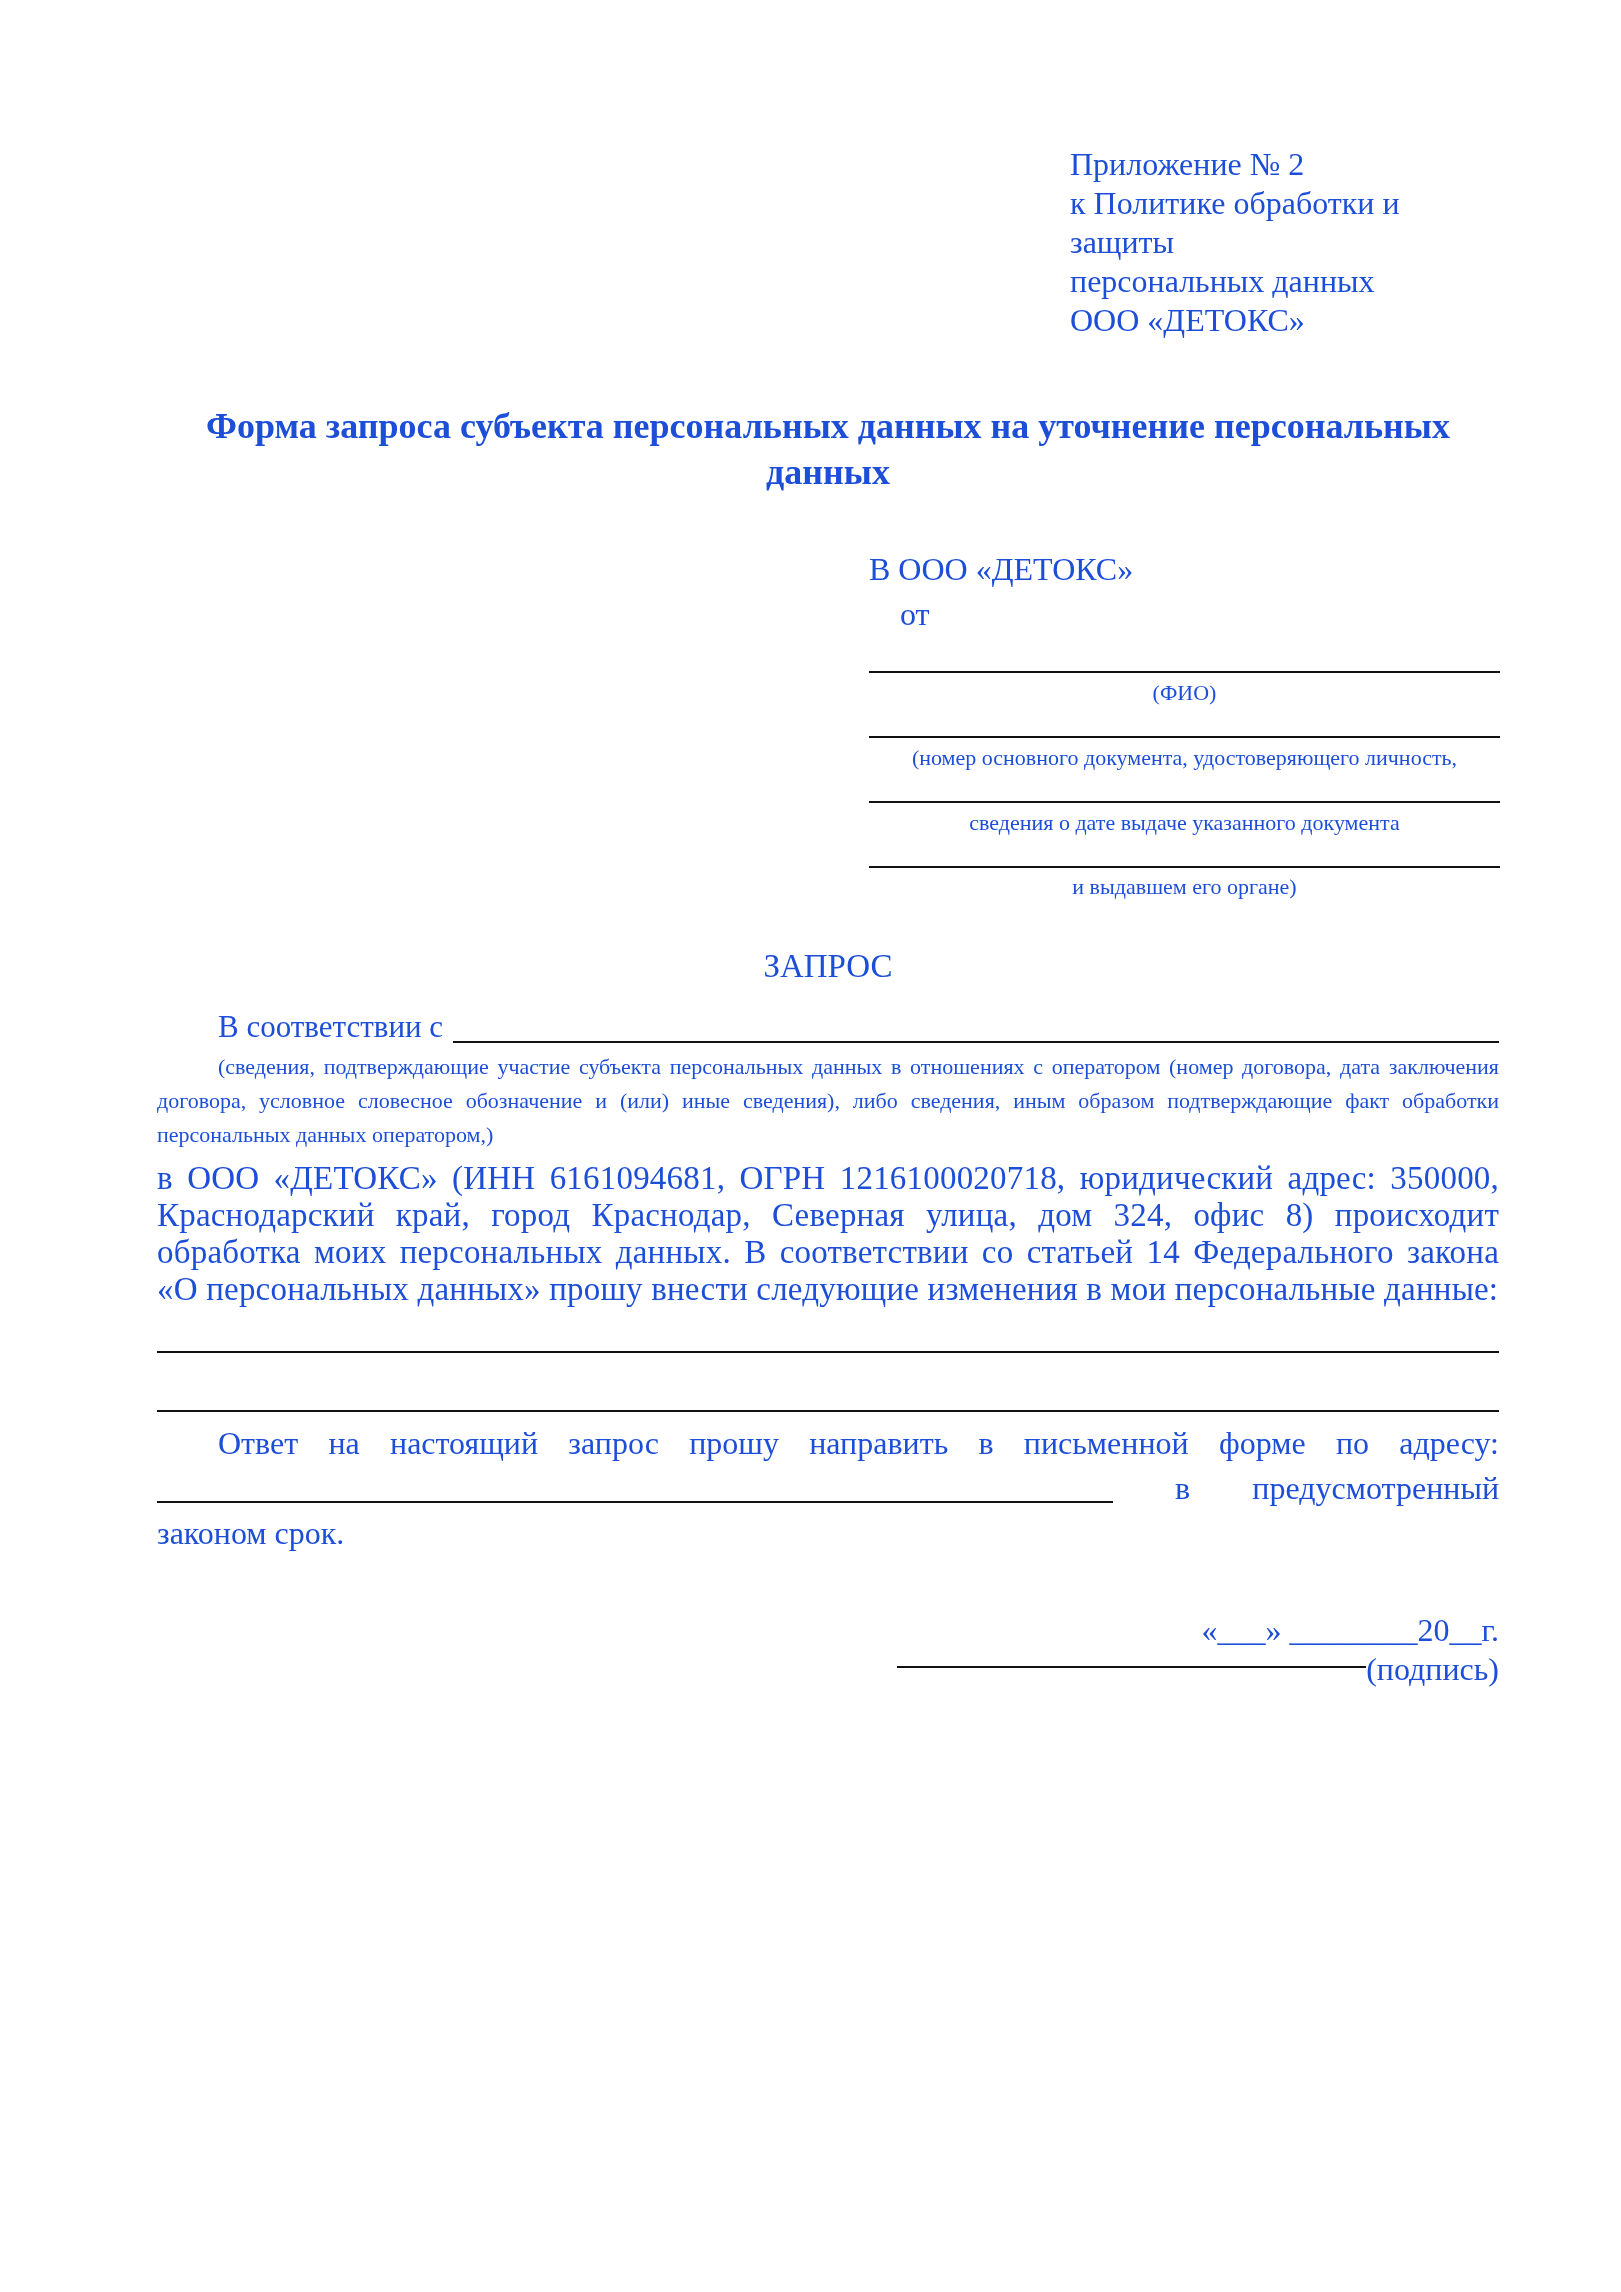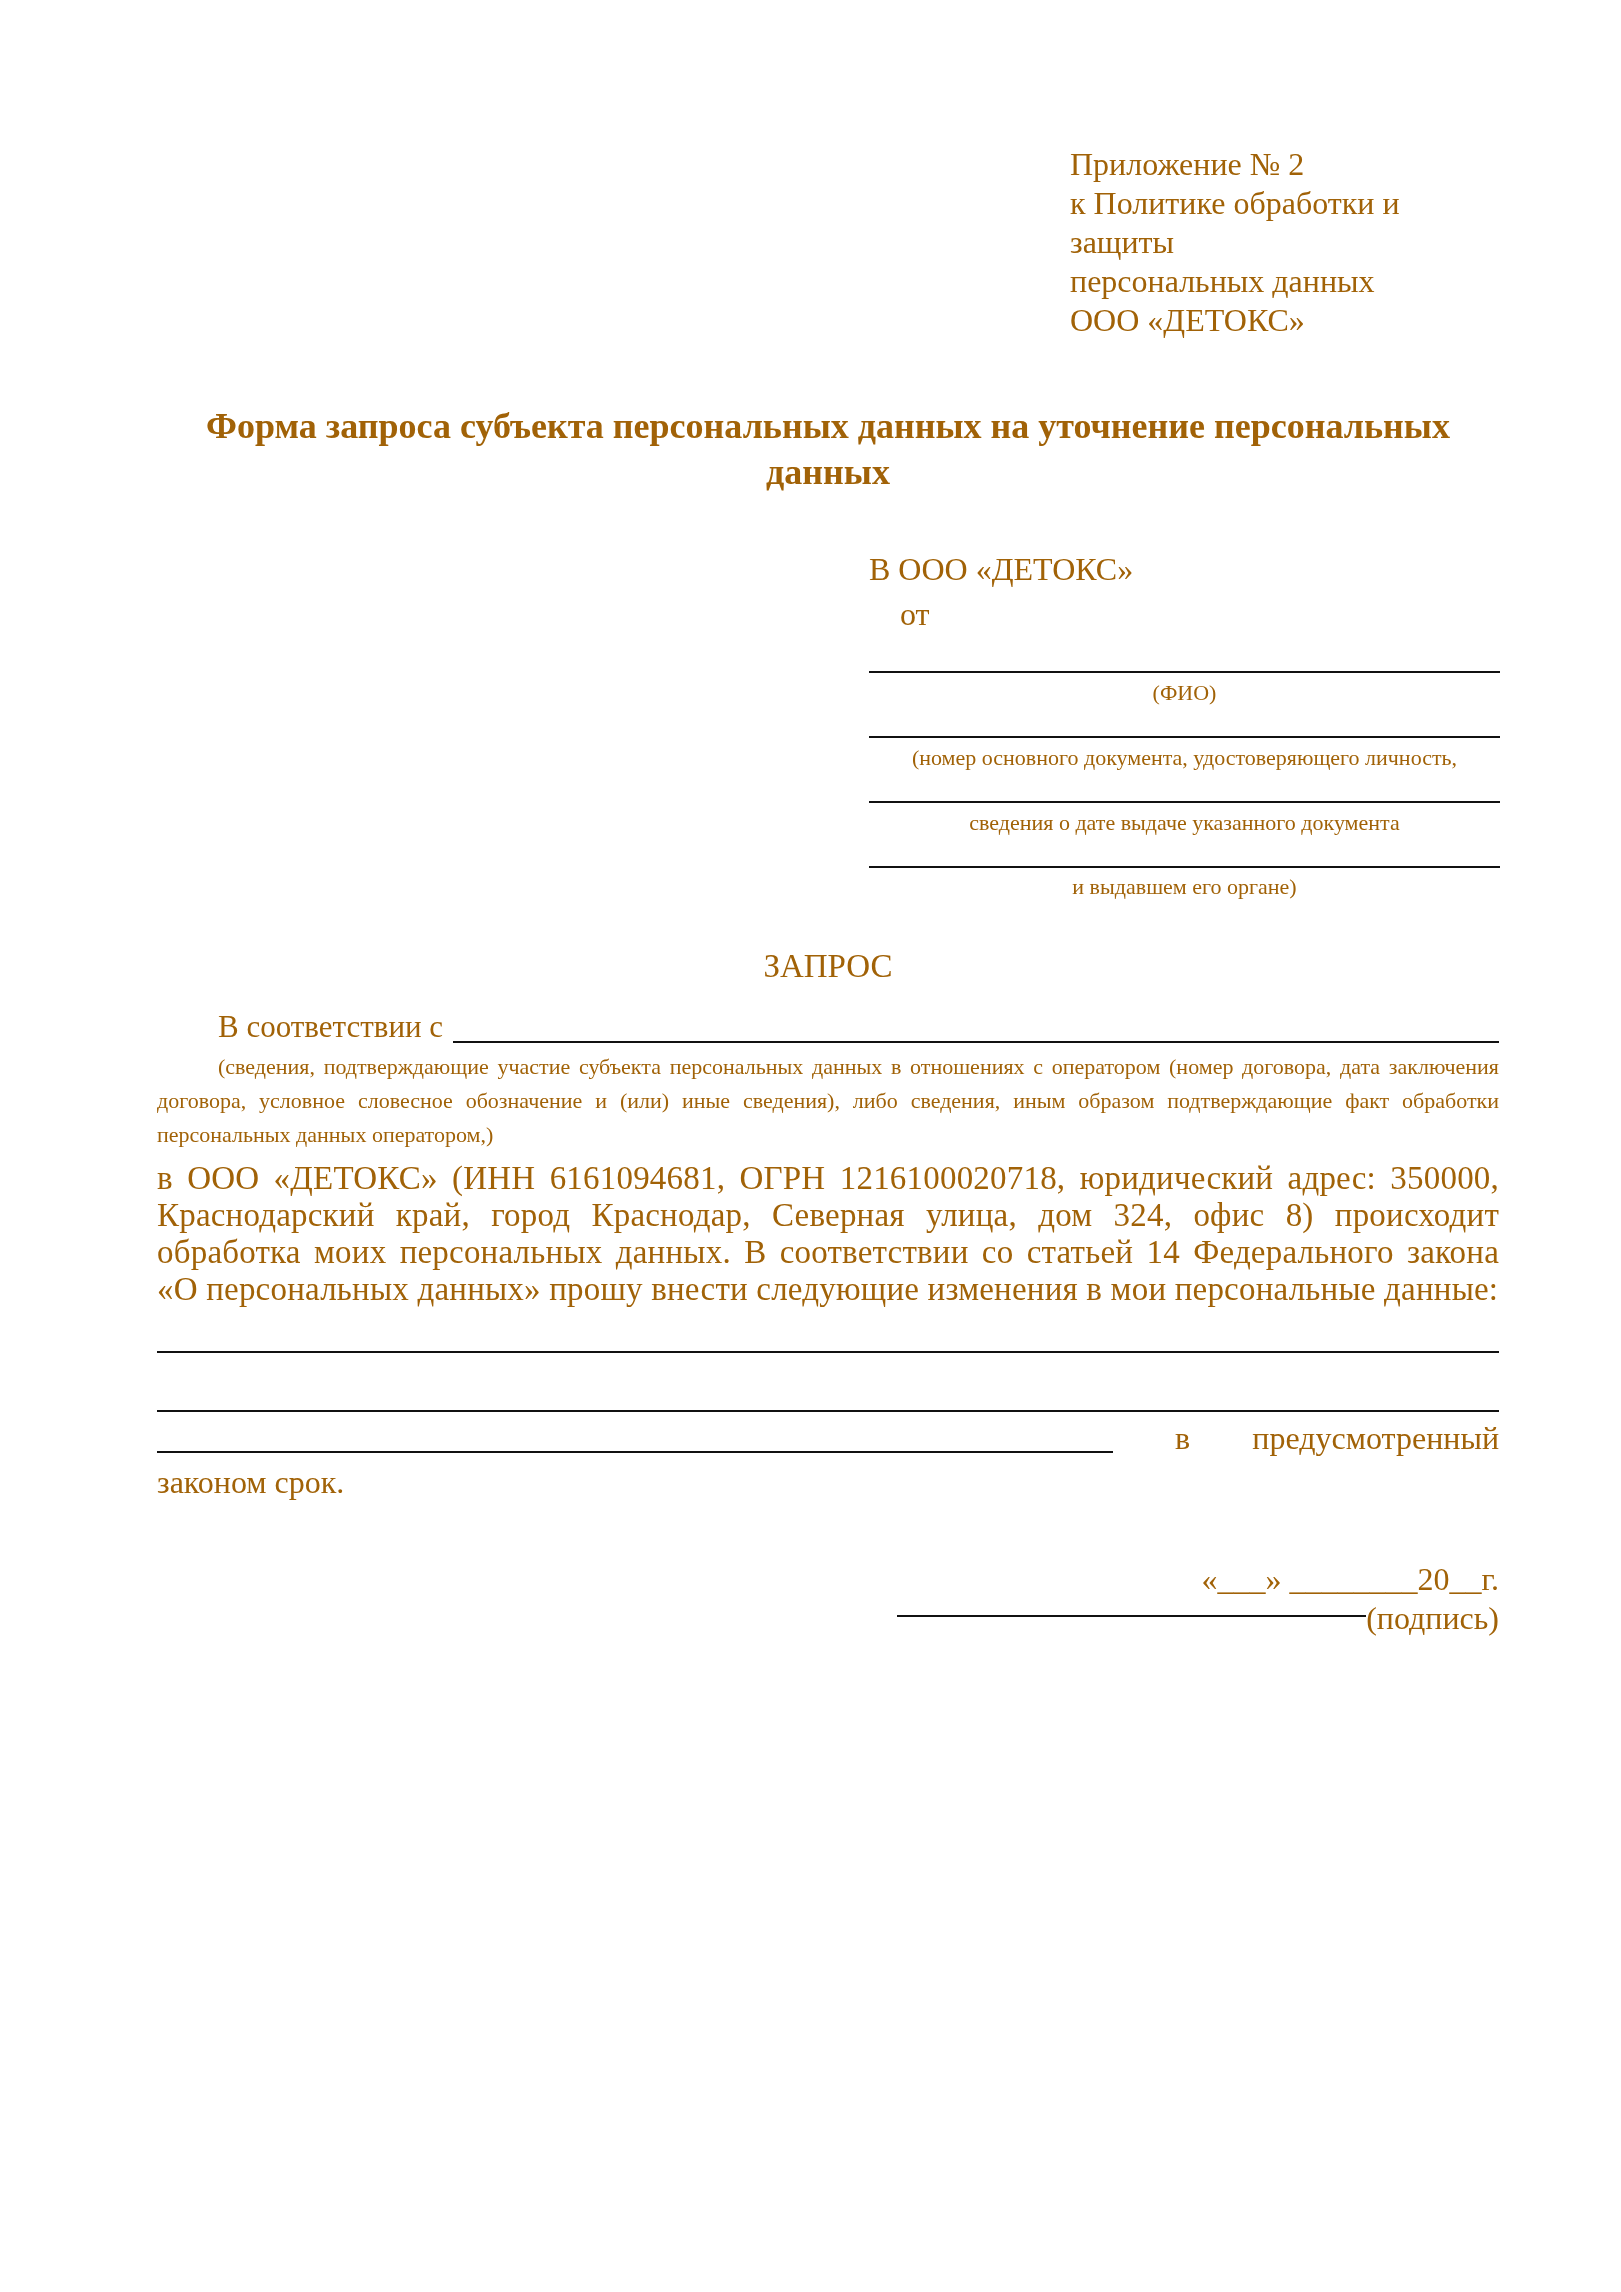--- a/index.html
+++ b/index.html
@@ -6,21 +6,21 @@
     margin: 0;
     padding: 0;
     background: #ffffff;
   }
   .page {
     position: relative;
     width: 1621px;
     height: 2293px;
     box-sizing: border-box;
     background: #ffffff;
-    color: #a16207;
+    color: #1d4ed8;
     font-family: "Liberation Serif", "DejaVu Serif", serif;
     padding: 145px 122px 12px 157px;
     overflow: hidden;
   }
 
   
   .appendix {
     margin-left: 913px;
     font-size: 32px;
     line-height: 39px;
@@ -197,20 +197,21 @@
     <span class="fill"></span>
   </div>
 
   <div class="note">(сведения, подтверждающие участие субъекта персональных данных в отношениях с оператором (номер договора, дата заключения договора, условное словесное обозначение и (или) иные сведения), либо сведения, иным образом подтверждающие факт обработки персональных данных оператором,)</div>
 
   <p class="body-par">в ООО «ДЕТОКС» (ИНН 6161094681, ОГРН 1216100020718, юридический адрес: 350000, Краснодарский край, город Краснодар, Северная улица, дом 324, офис 8) происходит обработка моих персональных данных. В соответствии со статьей 14 Федерального закона «О персональных данных» прошу внести следующие изменения в мои персональные данные:</p>
 
   <div class="rule blank-rule-1"></div>
   <div class="rule blank-rule-2"></div>
 
+  <p class="answer-l1">Ответ на настоящий запрос прошу направить в письменной форме по адресу:</p>
   <div class="answer-l2">
     <span class="addr-rule"></span>
     <span>в</span>
     <span>предусмотренный</span>
   </div>
   <p class="answer-l3">законом срок.</p>
 
   <div class="footer-row">
     <span>«___» ________20__г.</span>
     <span class="sig-group">

